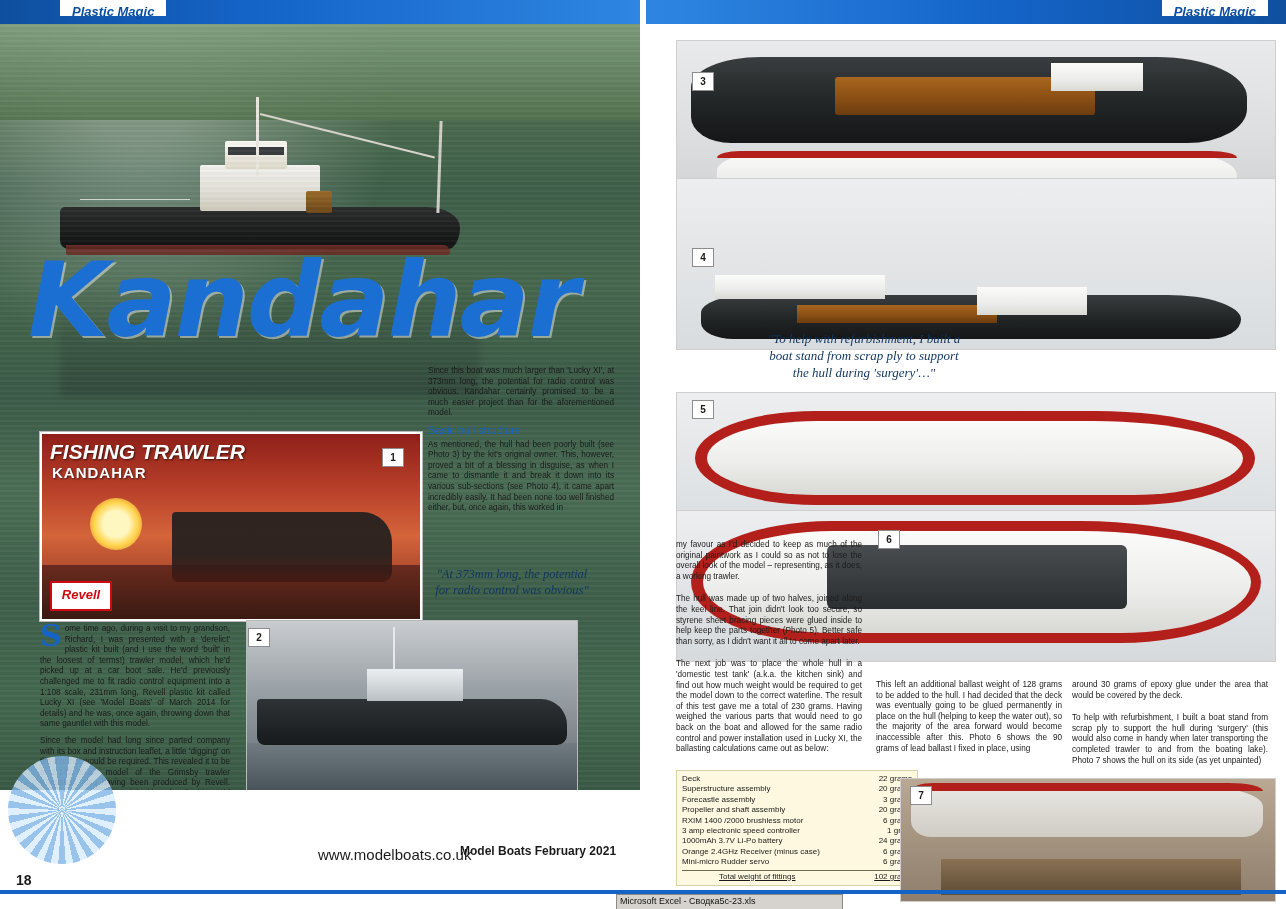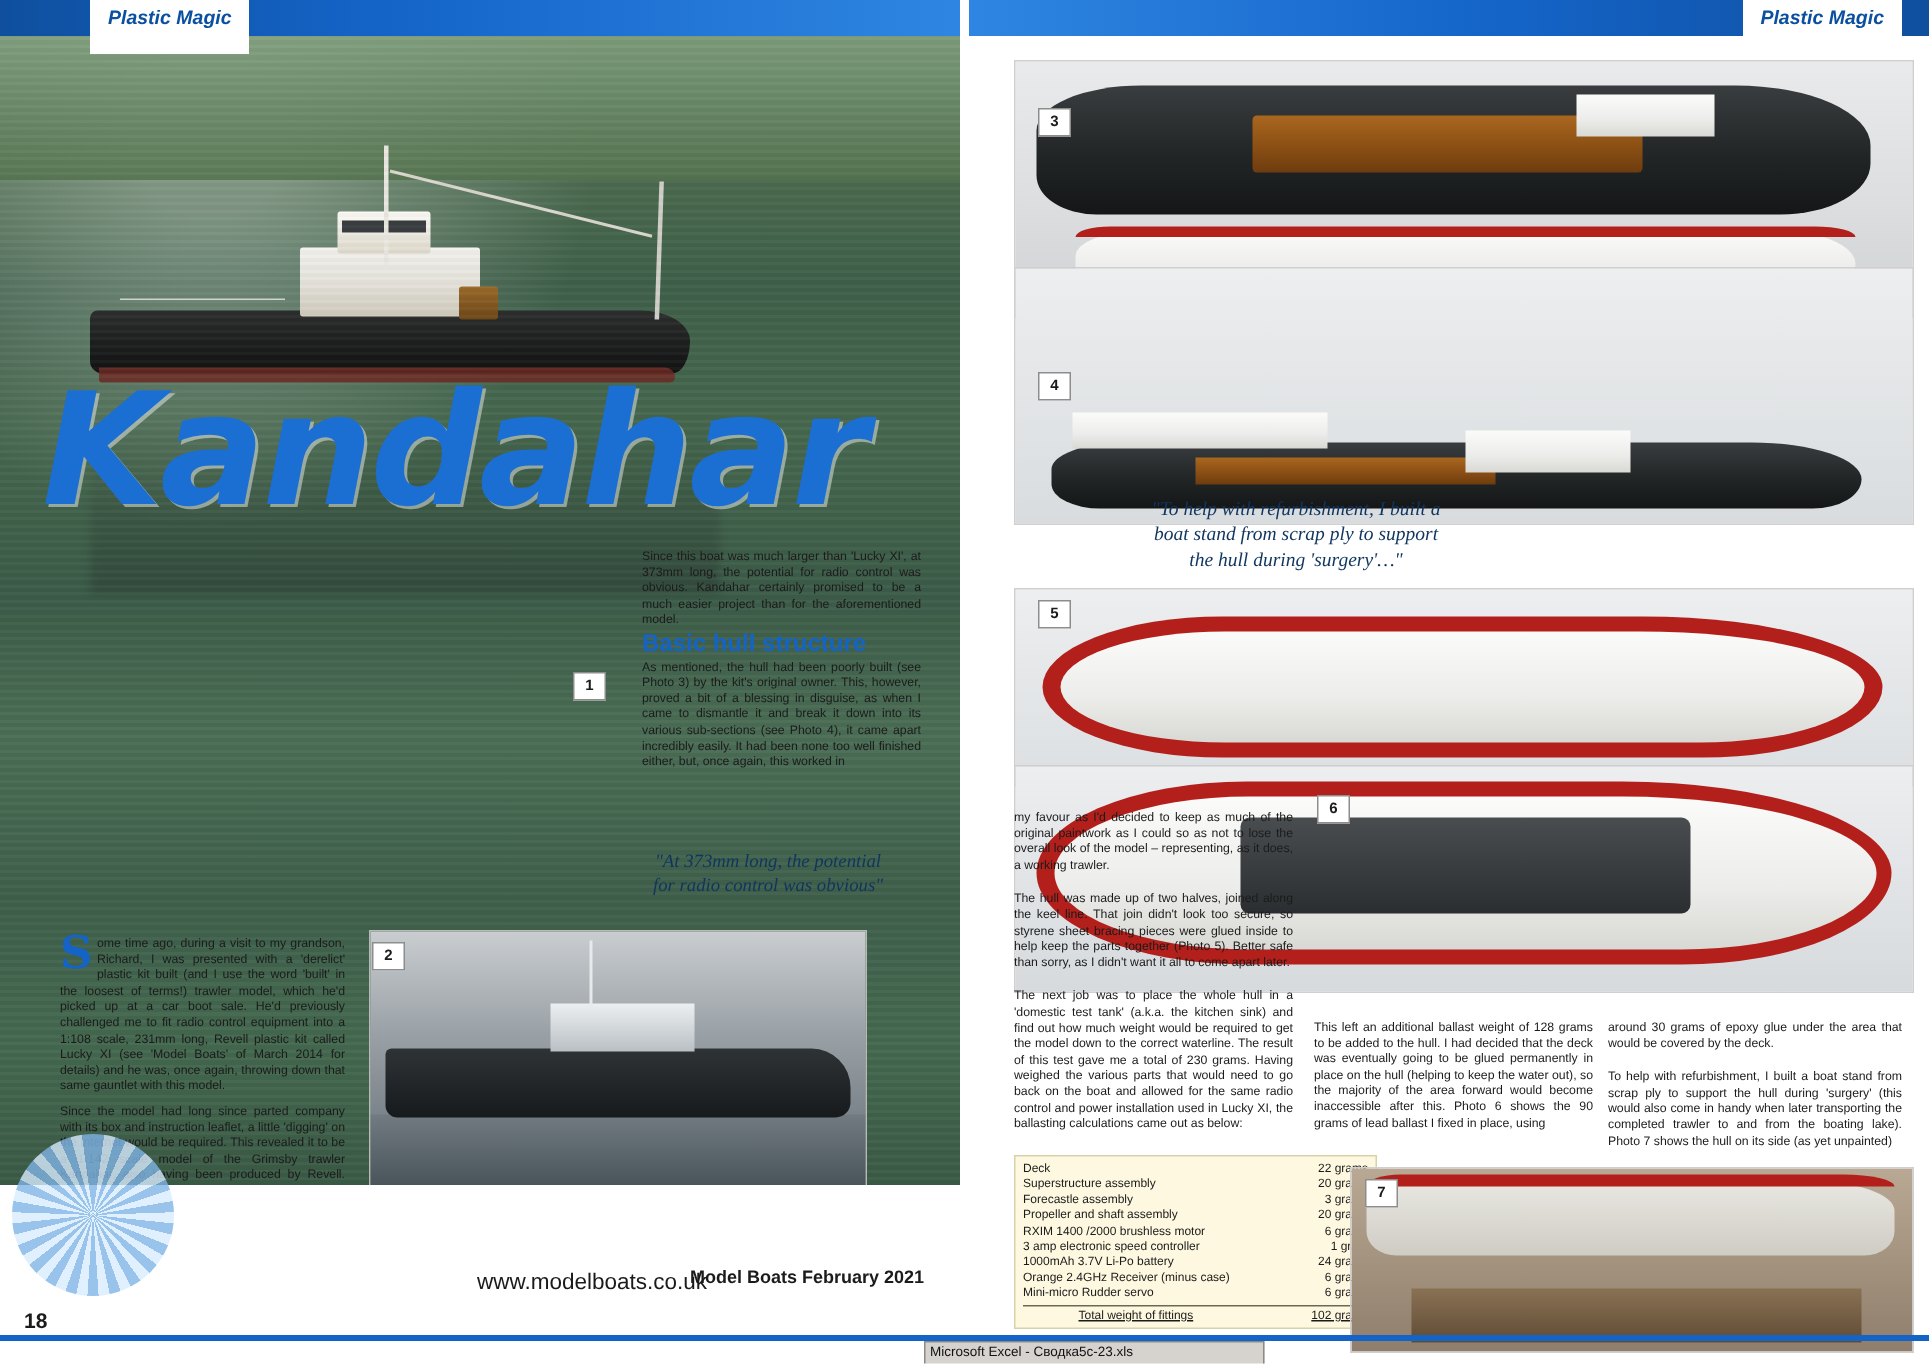--- a/index.html
+++ b/index.html
@@ -85,21 +85,21 @@
     opacity:.5;
   }
 
   
   .hdr-bar{
     position:absolute;top:0;height:24px;background:#1464c8;
   }
   .hdr-left{left:0;width:640px;background:linear-gradient(90deg,#0f4f9e 0%,#1464c8 40%,#2f86e2 100%);}
   .hdr-right{left:646px;width:640px;background:linear-gradient(90deg,#2f86e2 0%,#1464c8 55%,#0f4f9e 100%);}
   .hdr-tab{
-    position:absolute;top:0;height:36px;background:#ffffff;color:#0b4fa0;
+    position:absolute;top:0;height:16px;background:#ffffff;color:#0b4fa0;
     font-weight:bold;font-size:13px;line-height:24px;padding:0 12px;
     font-style:italic;
   }
   .hdr-tab.l{left:60px;}
   .hdr-tab.r{right:18px;}
 
   
   .kandahar{
     position:absolute;left:28px;top:248px;
     font-size:104px;line-height:104px;font-weight:bold;font-style:italic;
@@ -112,21 +112,21 @@
   
   .standfirst{
     position:absolute;left:40px;top:368px;width:370px;
     font-size:13.5px;line-height:18px;color:#143a66;font-weight:bold;
   }
   .standfirst b{color:#0b2d57;}
 
   
   .col{position:absolute;font-size:8.2px;line-height:10.6px;color:#1b1b1b;text-align:justify;}
   .col p{margin:0 0 6px 0;}
-  .col .sub{color:#1464c8;font-weight:bold;font-size:16px;margin:0 0 4px 0;}
+  .col .sub{color:#1464c8;font-weight:normal;font-size:11px;margin:0 0 4px 0;}
   .dropcap:first-letter{
     float:left;font-size:30px;line-height:24px;font-weight:bold;color:#1464c8;
     padding-right:3px;font-family:"DejaVu Serif",serif;
   }
 
   
   .boxart{
     position:absolute;left:40px;top:432px;width:378px;height:185px;
     background:linear-gradient(180deg,#8e1f18 0%,#b8402a 30%,#d4643a 55%,#7d2a1d 100%);
     border:2px solid #ffffff;box-shadow:0 0 0 1px #b9b9b9;
@@ -288,20 +288,28 @@
     </div>
     <div class="reflection"></div>
   </div>
 
   <div class="hdr-bar hdr-left"></div>
   <div class="hdr-tab l">Plastic Magic</div>
 
   <div class="kandahar">Kandahar</div>
 
 
+  <div class="boxart">
+    <div class="sun"></div>
+    <div class="sea"></div>
+    <div class="trawler"></div>
+    <div class="bt">FISHING TRAWLER</div>
+    <div class="bt2">KANDAHAR</div>
+    <div class="rev">Revell</div>
+  </div>
   <div class="numtag" style="left:382px;top:448px;">1</div>
 
   <div class="col" style="left:40px;top:624px;width:190px;">
     <p class="dropcap">Some time ago, during a visit to my grandson, Richard, I was presented with a 'derelict' plastic kit built (and I use the word 'built' in the loosest of terms!) trawler model, which he'd picked up at a car boot sale. He'd previously challenged me to fit radio control equipment into a 1:108 scale, 231mm long, Revell plastic kit called Lucky XI (see 'Model Boats' of March 2014 for details) and he was, once again, throwing down that same gauntlet with this model.</p>
     <p>Since the model had long since parted company with its box and instruction leaflet, a little 'digging' on the internet would be required. This revealed it to be a 1:142 scale model of the Grimsby trawler Kandahar, also having been produced by Revell. Photo 1 illustrated the original box that the kit would have come in, while the black and white picture (Photo 2) is of the original vessel in later life, after she's been renamed the Ross Kandahar.</p>
   </div>
 
   <div class="col" style="left:428px;top:366px;width:186px;">
     <p>Since this boat was much larger than 'Lucky XI', at 373mm long, the potential for radio control was obvious. Kandahar certainly promised to be a much easier project than for the aforementioned model.</p>
     <p class="sub">Basic hull structure</p>

